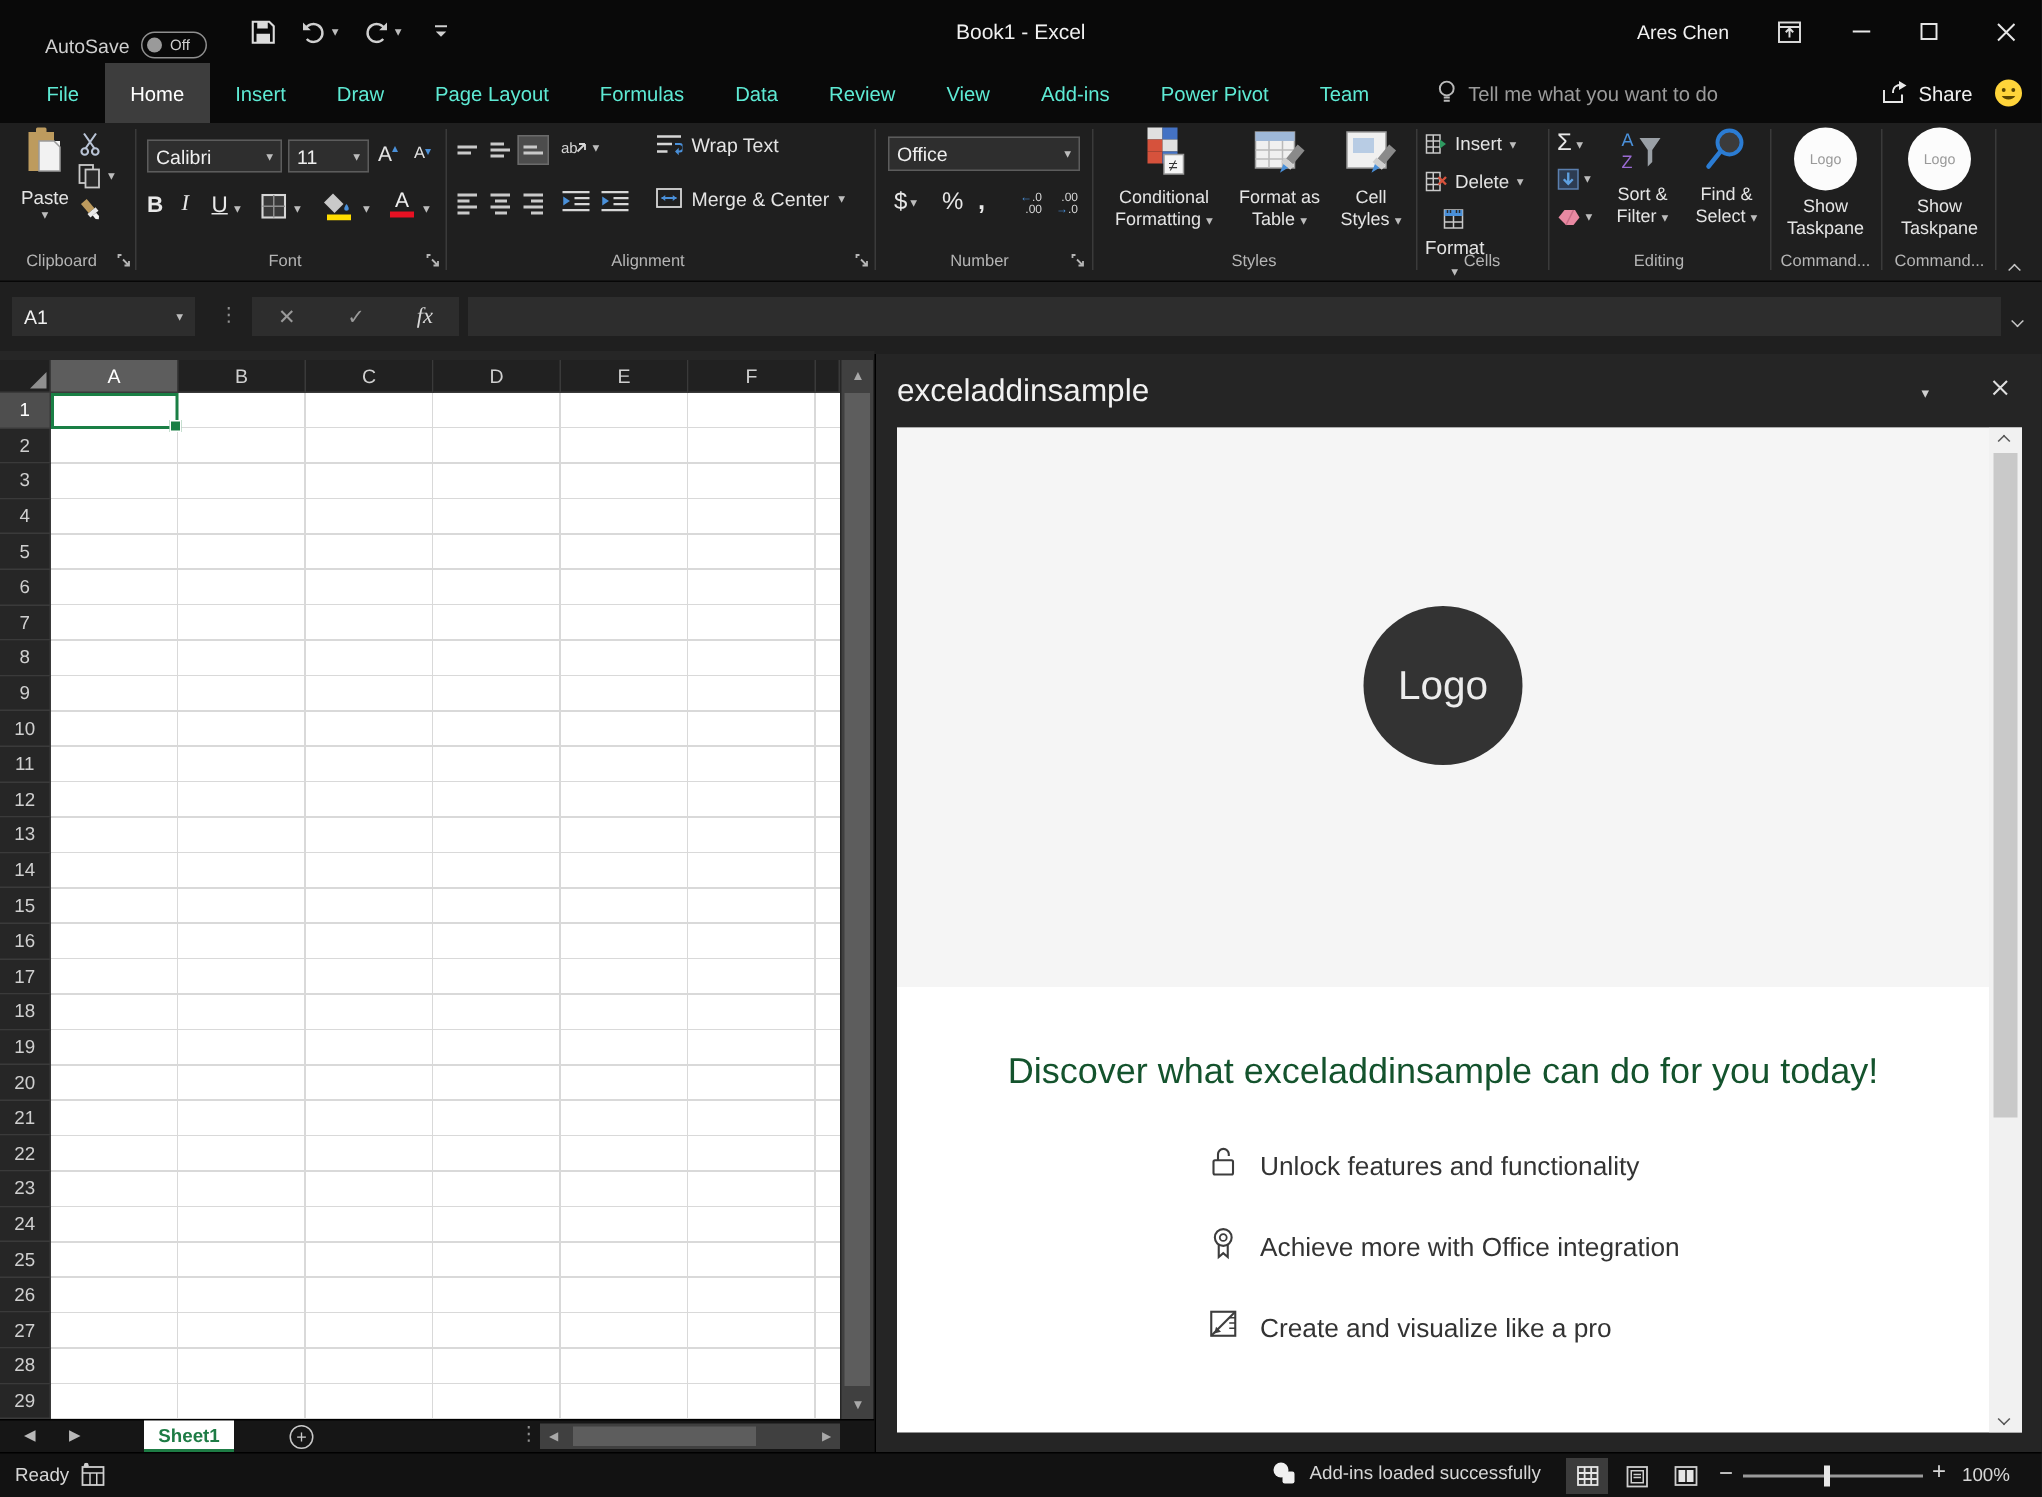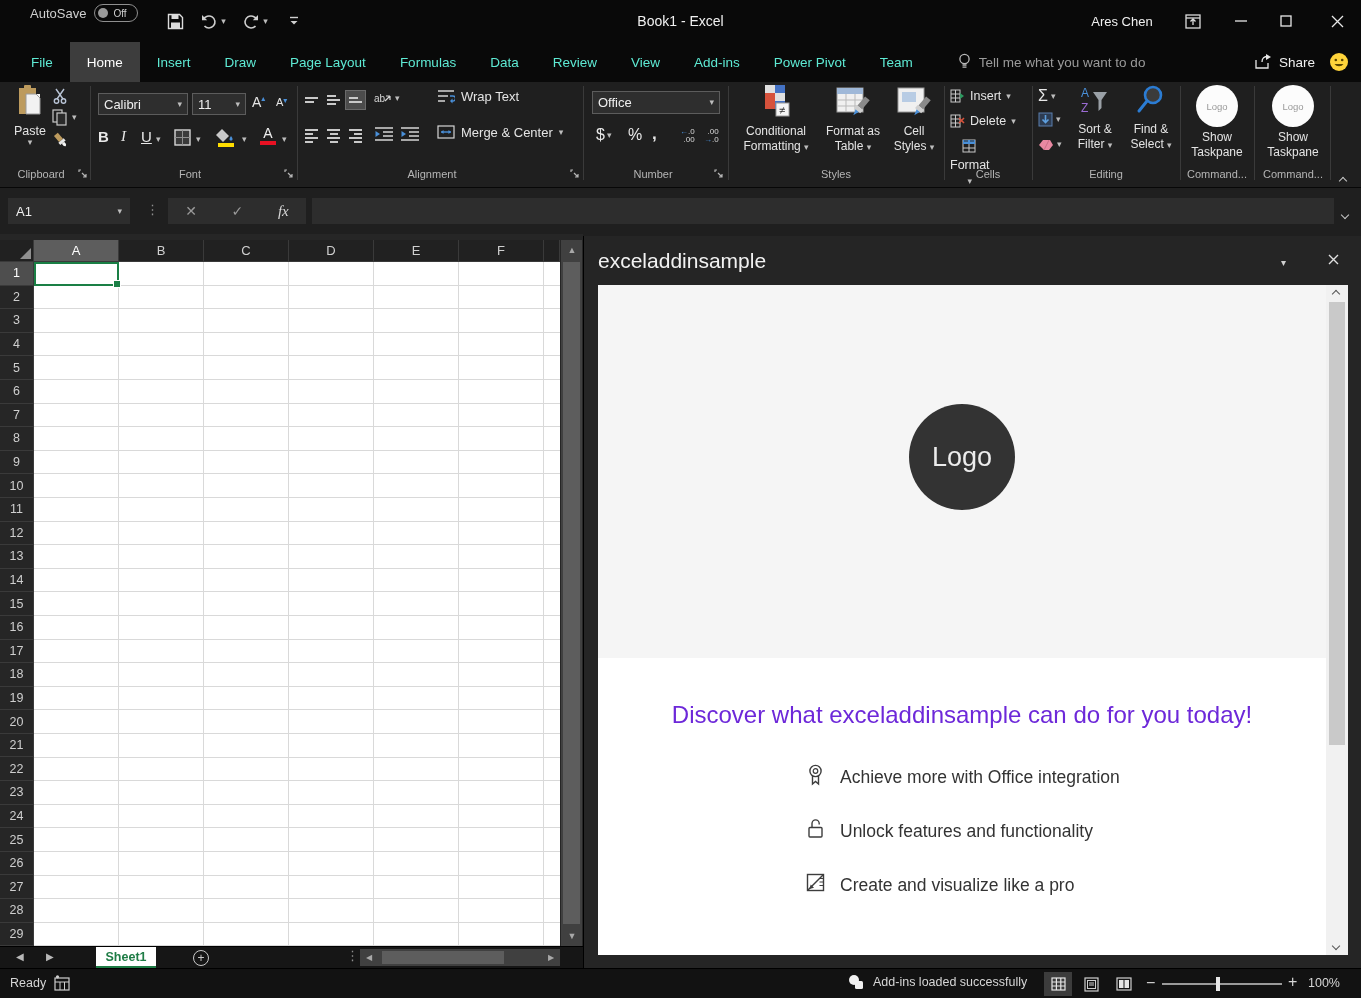--- a/index.html
+++ b/index.html
@@ -9,21 +9,21 @@
   .flex{display:flex;align-items:center;}
   .caret{font-size:9px;color:#bdbdbd;line-height:1;}
   .chev{display:inline-block;border:solid #c8c8c8;border-width:0 1.5px 1.5px 0;padding:2.5px;}
   .chev.down{transform:rotate(45deg);}
   .chev.up{transform:rotate(-135deg);}
   .chev.dark{border-color:#555;}
 
   
   .titlebar{left:0;top:0;width:1361px;height:42px;background:#090909;}
   .titlebar .ttl{left:0;right:0;top:0;height:42px;text-align:center;line-height:42px;font-size:14px;color:#f0f0f0;}
-  .autosave{left:30px;top:4px;font-size:13px;color:#cfcfcf;gap:8px;text-align:right;}
+  .autosave{left:30px;top:21px;font-size:13px;color:#cfcfcf;gap:8px;text-align:right;}
   .toggle{width:44px;height:18px;border:1.5px solid #8f8f8f;border-radius:10px;display:flex;align-items:center;gap:5px;padding:0 3px;box-sizing:border-box;}
   .knob{width:10px;height:10px;border-radius:50%;background:#9a9a9a;}
   .tstate{font-size:10px;color:#cfcfcf;}
   .tb-ic{top:0;height:42px;display:flex;align-items:center;justify-content:center;}
   .winbtn{width:30px;}
   
   .tabrow{left:0;top:42px;width:1361px;height:40px;background:#090909;display:flex;align-items:stretch;}
   .tab{padding:0 17px;font-size:13.5px;color:#5eead4;display:flex;align-items:center;cursor:default;}
   .tab.active{background:#3d3d3d;color:#ffffff;}
   .tellme{color:#9b9b9b;font-size:13.5px;gap:8px;margin-left:28px;}
@@ -90,21 +90,21 @@
   .zoomtrack{top:14px;width:120px;height:2px;background:#9a9a9a;}
   .zoomthumb{top:8px;width:4px;height:14px;background:#e8e8e8;}
   
   .taskpane{left:583px;top:236px;width:778px;height:732px;background:#252525;border-left:1px solid #000;box-sizing:border-box;}
   .tp-title{left:14px;top:0;height:49px;display:flex;align-items:center;font-size:21px;font-weight:300;color:#f2f2f2;}
   .tp-content{left:14px;top:49px;width:750px;height:670px;background:#ffffff;overflow:hidden;}
   .tp-gray{left:0;top:0;width:750px;height:373px;background:#f5f5f5;}
   .tp-logo{left:311px;top:119px;width:106px;height:106px;border-radius:50%;background:#333333;color:#ececec;
            display:flex;align-items:center;justify-content:center;font-size:27px;font-weight:300;}
   .tp-welcome{left:0;top:270px;width:728px;text-align:center;font-size:46px;font-weight:300;color:#464646;}
-  .tp-tagline{left:0;top:416px;width:728px;text-align:center;font-size:24px;font-weight:300;color:#6d28d9;}
+  .tp-tagline{left:0;top:416px;width:728px;text-align:center;font-size:24px;font-weight:300;color:#14532d;}
   .tp-items{left:206px;top:478px;display:flex;flex-direction:column;gap:26px;}
   .tp-item{display:flex;align-items:center;gap:13px;font-size:17.5px;color:#333;}
   .tp-scroll{left:728px;top:0;width:22px;height:670px;background:#f1f1f1;}
   .tp-thumb{position:absolute;left:3px;right:3px;top:17px;height:443px;background:#c9c9c9;}
   .tpchev{position:absolute;left:7px;}
 </style>
 </head>
 <body>
 
 <div class="abs titlebar">
@@ -672,32 +672,32 @@
   </div>
   <div class="abs tp-content">
     <div class="abs tp-gray"></div>
     <div class="abs tp-logo">
         <span>Logo</span>
       </div>
     <div class="abs tp-tagline">Discover what exceladdinsample can do for you today!</div>
     <div class="abs tp-items" id="tp-items">
         <div class="tp-item">
           <span><svg width="23" height="23" viewBox="0 0 23 23">
+              <rect x="5" y="10.5" width="13" height="9.5" rx="1" fill="none" stroke="#3d3d3d" stroke-width="1.4"></rect>
+              <path d="M8 10.5 V6.5 a3.6 3.6 0 0 1 7.2 0 V7.6" fill="none" stroke="#3d3d3d" stroke-width="1.4"></path>
+            </svg></span>
+          <span>Unlock features and functionality</span>
+        </div>
+        <div class="tp-item">
+          <span><svg width="23" height="23" viewBox="0 0 23 23">
               <circle cx="11.5" cy="8" r="5.6" fill="none" stroke="#3d3d3d" stroke-width="1.4"></circle>
               <circle cx="11.5" cy="8" r="2.3" fill="none" stroke="#3d3d3d" stroke-width="1.2"></circle>
               <path d="M8.5 12.5 V21 l3-2.6 3 2.6 V12.5" fill="none" stroke="#3d3d3d" stroke-width="1.4"></path>
             </svg></span>
           <span>Achieve more with Office integration</span>
-        </div>
-        <div class="tp-item">
-          <span><svg width="23" height="23" viewBox="0 0 23 23">
-              <rect x="5" y="10.5" width="13" height="9.5" rx="1" fill="none" stroke="#3d3d3d" stroke-width="1.4"></rect>
-              <path d="M8 10.5 V6.5 a3.6 3.6 0 0 1 7.2 0 V7.6" fill="none" stroke="#3d3d3d" stroke-width="1.4"></path>
-            </svg></span>
-          <span>Unlock features and functionality</span>
         </div>
         <div class="tp-item">
           <span><svg width="23" height="23" viewBox="0 0 23 23">
               <rect x="3.5" y="3.5" width="16" height="16" fill="none" stroke="#3d3d3d" stroke-width="1.4"></rect>
               <path d="M3.5 19.5 L19.5 3.5" stroke="#3d3d3d" stroke-width="1.4"></path>
               <path d="M15.5 7.5h4 M15.5 11h4 M15.5 14.5h4" stroke="#3d3d3d" stroke-width="1.1"></path>
               <path d="M5.5 18 l4.5-1.2 -3.3-3.3z" fill="#3d3d3d"></path>
             </svg></span>
           <span>Create and visualize like a pro</span>
         </div>

